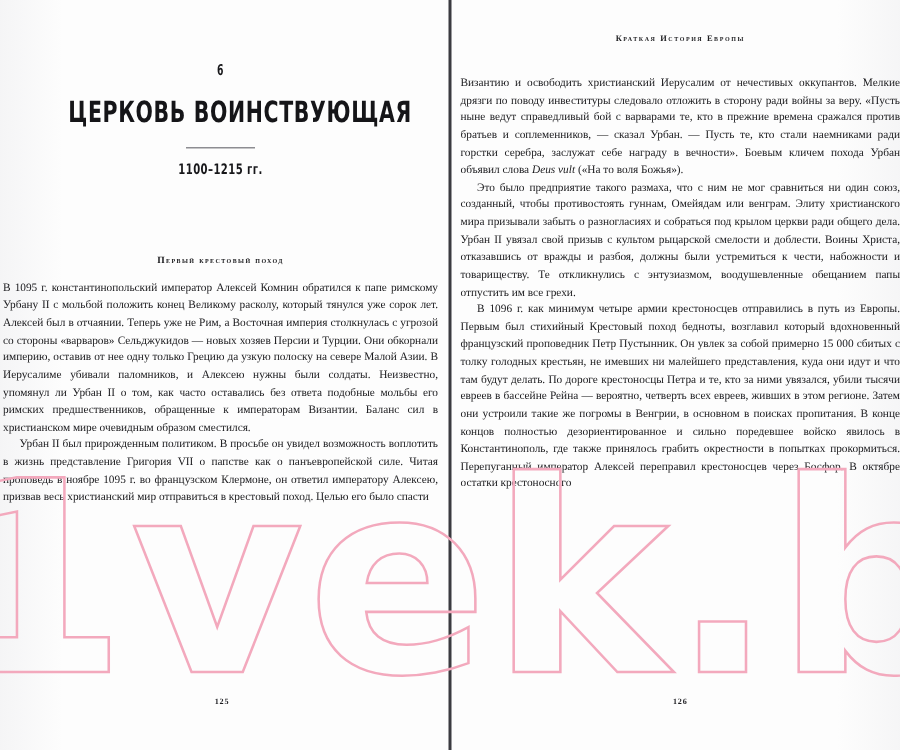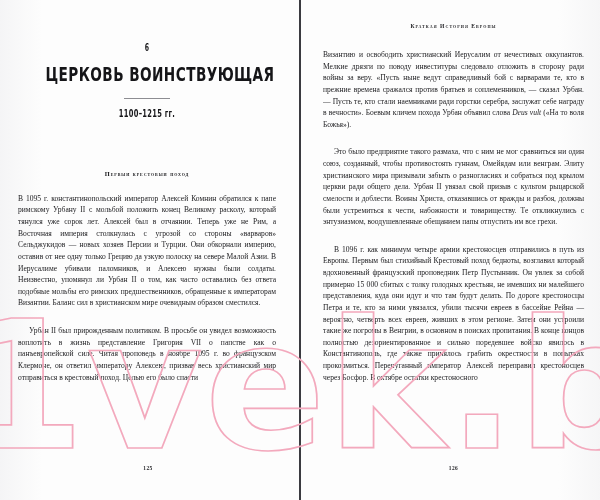--- a/index.html
+++ b/index.html
@@ -117,21 +117,21 @@
   
   .body-block {
     font-size: 7.55px;
     line-height: 11.62px;
     text-align: justify;
     text-align-last: left;
     color: #1a1a1d;
     hyphens: manual;
   }
   .body-block.first { margin-top: 9px; }
-  .body-block p { margin: 16px; }
+  .body-block p { margin: 0; }
   .body-block p.indent { text-indent: 11px; }
   .body-block i { font-style: italic; }
 
   .right-body { margin-top: 20px; }
 
   
   .folio {
     position: absolute;
     bottom: 29px;
     width: 100%;

